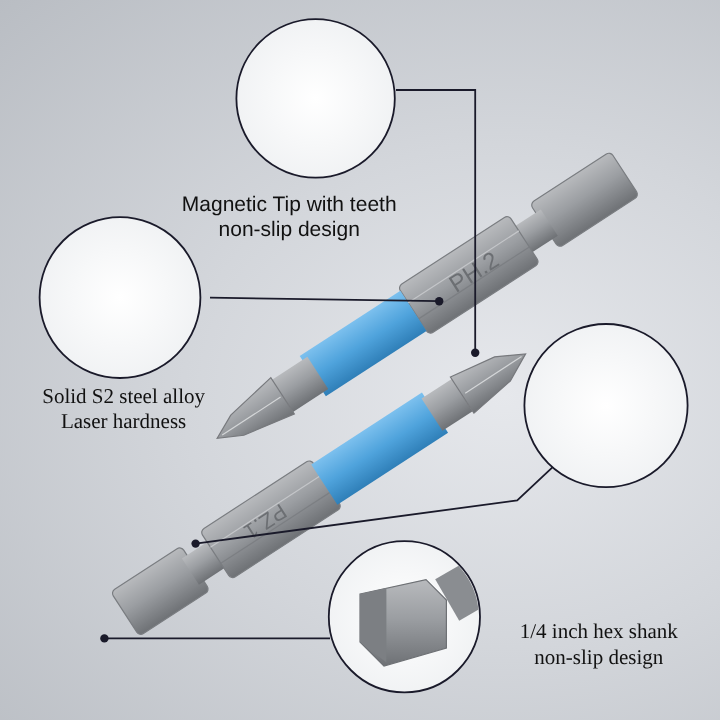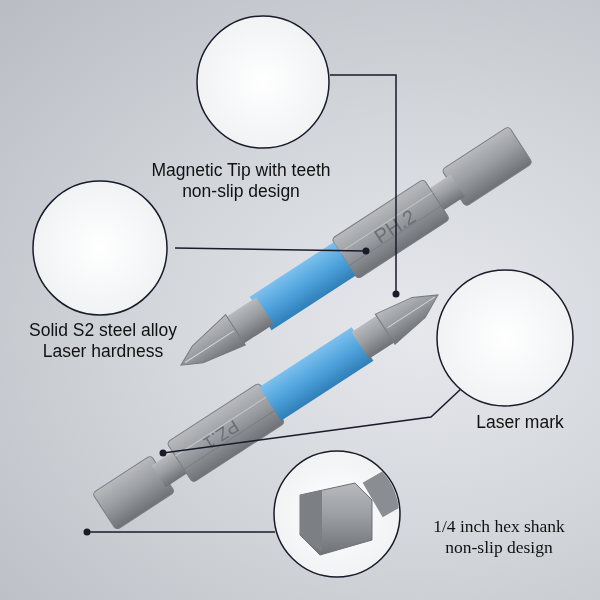--- a/index.html
+++ b/index.html
@@ -124,27 +124,26 @@
       <path d="M300,495 L322,490 L322,552 L300,535 Z" fill="#7c7f83"></path>
     </g>
   </g>
 </svg>
 
 <div class="label" style="left:143px;top:140px;width:196px;margin-top:20px;">
   <span>Magnetic Tip with teeth</span>
   <span>non-slip design</span>
 </div>
 
-<div class="label" style="left:20px;top:320px;width:166px;">
+<div class="label" style="left:20px;top:320px;width:166px;font-family:Liberation Serif, serif;">
   <span>Solid S2 steel alloy</span>
   <span>Laser hardness</span>
 </div>
 
 <div class="label" style="left:440px;top:412px;width:160px;">
-  <span>Laser mark</span>
 </div>
 
 <div class="label" style="left:414px;top:516px;width:170px;font-family:Liberation Serif, serif;">
   <span>1/4 inch hex shank</span>
   <span>non-slip design</span>
 </div>
 
 </div>
 
 </body></html>

